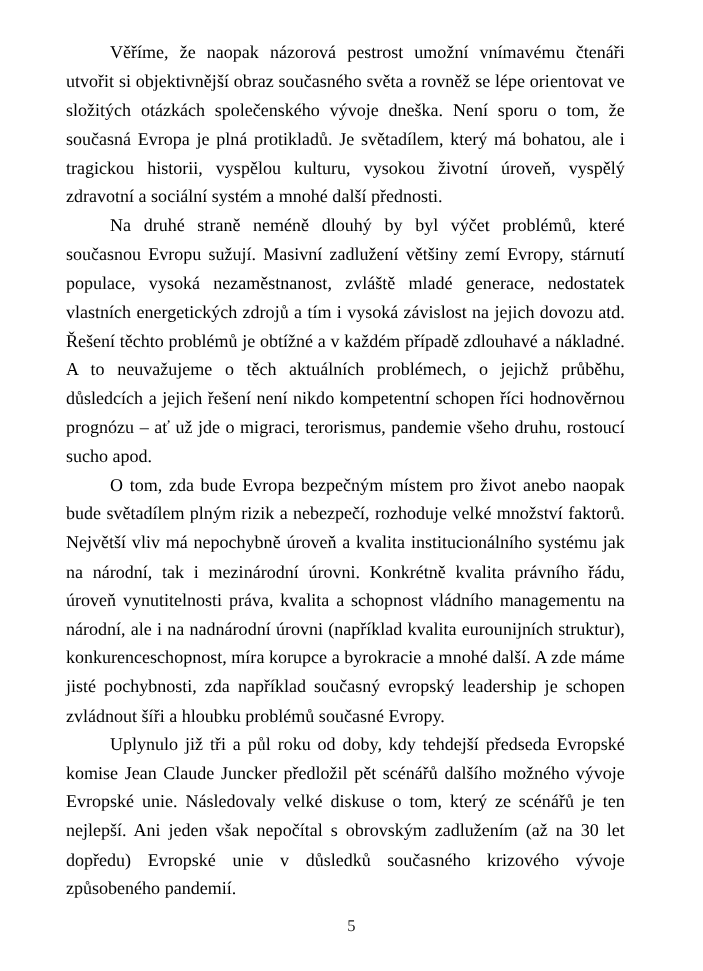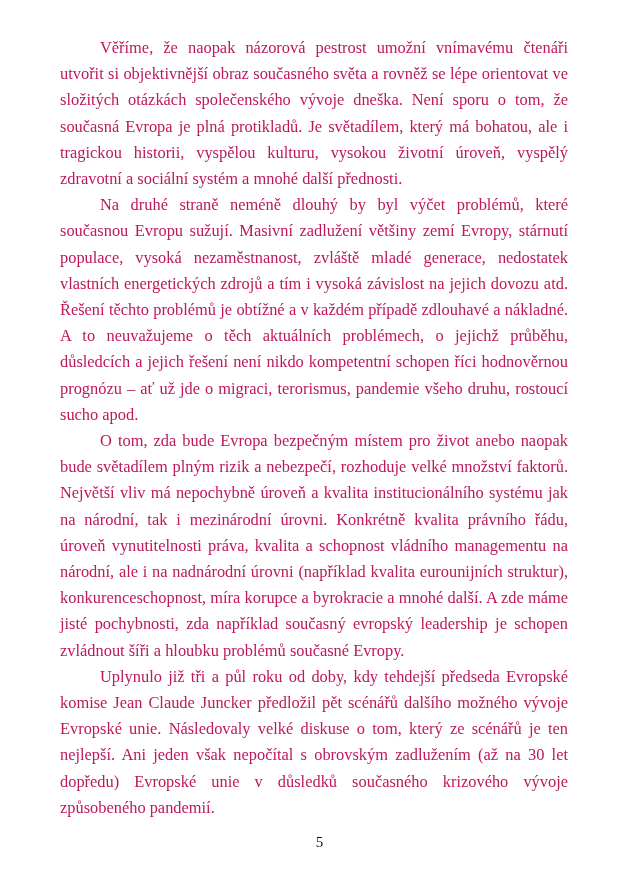--- a/index.html
+++ b/index.html
@@ -8,21 +8,21 @@
     position: absolute; left: 0; top: 0; width: 639px; height: 883px; background: #ffffff;
   }
   .body-text {
     position: absolute;
     left: 60px;
     top: 35px;
     width: 508px;
     font-family: "Liberation Serif", serif;
     font-size: 16.4px;
     line-height: 26.2px;
-    color: #be185d;
+    color: #000000;
     text-align: justify;
   }
   .body-text p {
     margin: 0;
     text-indent: 40px;
     hyphens: none;
   }
   .page-number {
     position: absolute;
     left: 0;

